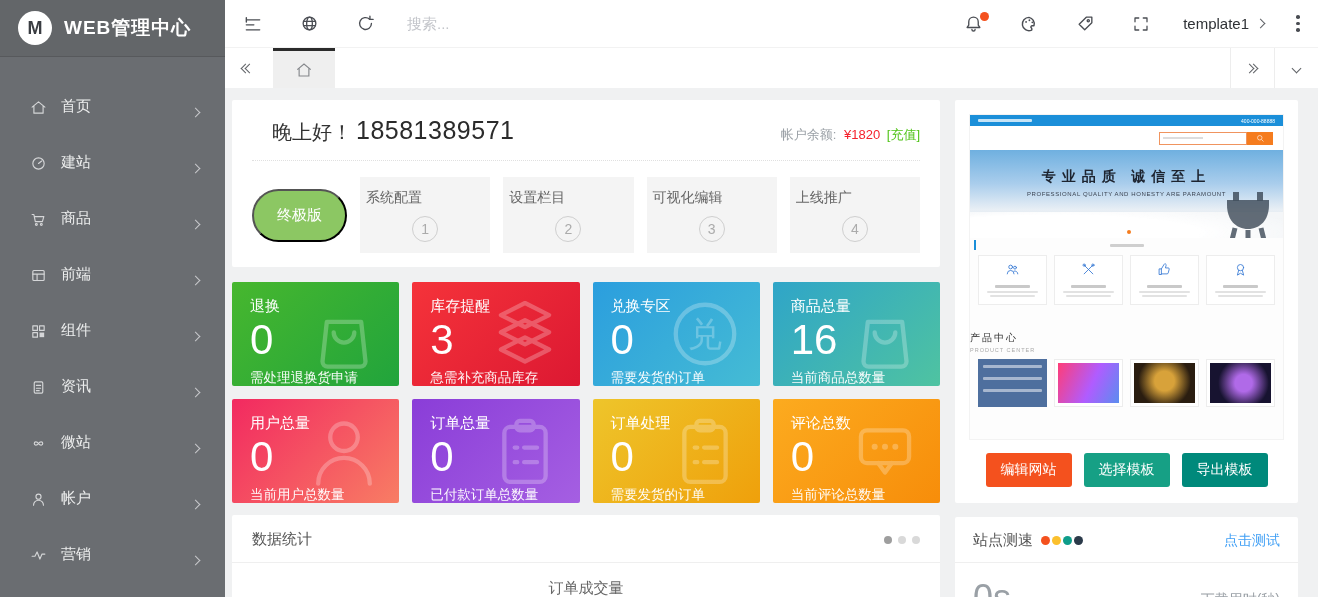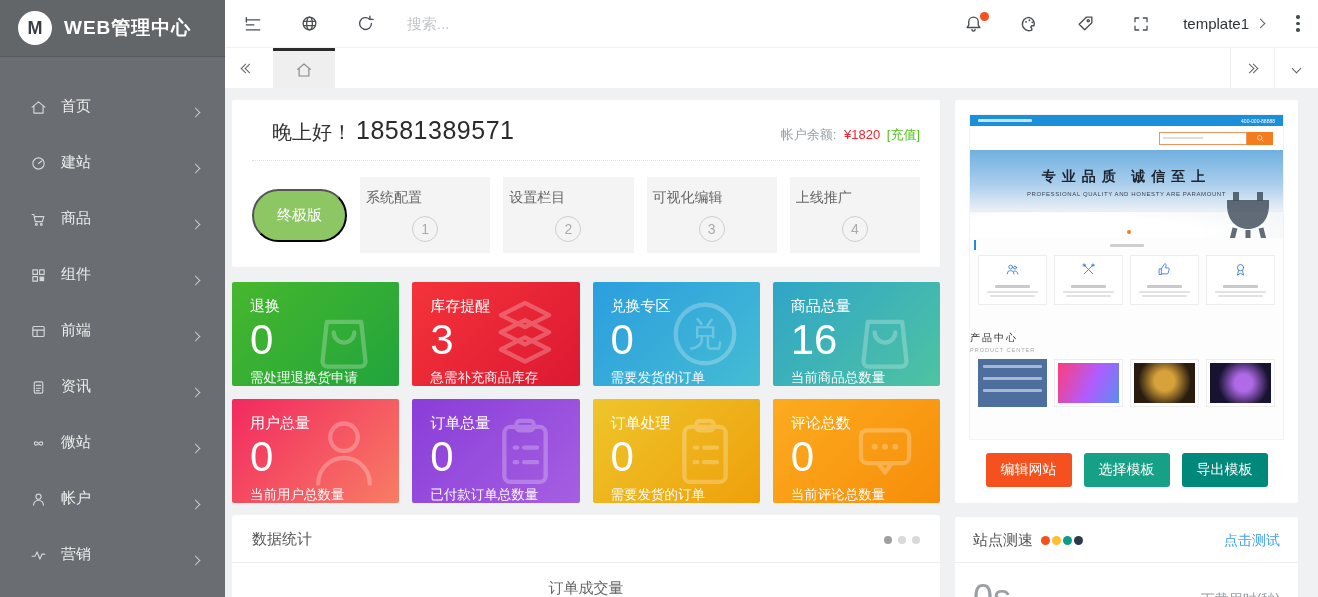--- a/index.html
+++ b/index.html
@@ -186,34 +186,34 @@
         <span class="s-icon"><svg class="lineicon" viewBox="0 0 24 24" width="17" height="17">
               <path d="M3 5 h2.5 l2 10 h10 l2 -7 H6.5"></path>
               <circle cx="9" cy="19" r="1.3"></circle>
               <circle cx="16" cy="19" r="1.3"></circle>
             </svg></span>
         <span class="s-label">商品</span>
         <span class="chev"></span>
       </div>
       <div class="side-item">
         <span class="s-icon"><svg class="lineicon" viewBox="0 0 24 24" width="17" height="17">
+              <rect x="4" y="5" width="16" height="14" rx="1.5"></rect>
+              <path d="M4 10 H20 M10 10 V19"></path>
+            </svg></span>
+        <span class="s-label">前端</span>
+        <span class="chev"></span>
+      </div>
+      <div class="side-item">
+        <span class="s-icon"><svg class="lineicon" viewBox="0 0 24 24" width="17" height="17">
               <rect x="4" y="4" width="6.5" height="6.5"></rect>
               <rect x="4" y="13.5" width="6.5" height="6.5"></rect>
               <rect x="13.5" y="4" width="6.5" height="6.5"></rect>
               <rect x="13.5" y="13.5" width="6.5" height="6.5" fill="#e8e9ea" stroke="none"></rect>
             </svg></span>
         <span class="s-label">组件</span>
-        <span class="chev"></span>
-      </div>
-      <div class="side-item">
-        <span class="s-icon"><svg class="lineicon" viewBox="0 0 24 24" width="17" height="17">
-              <rect x="4" y="5" width="16" height="14" rx="1.5"></rect>
-              <path d="M4 10 H20 M10 10 V19"></path>
-            </svg></span>
-        <span class="s-label">前端</span>
         <span class="chev"></span>
       </div>
       <div class="side-item">
         <span class="s-icon"><svg class="lineicon" viewBox="0 0 24 24" width="17" height="17">
               <rect x="6" y="4" width="12" height="16" rx="1.5"></rect>
               <path d="M9 9 h6 M9 13 h6 M9 16.5 h4"></path>
             </svg></span>
         <span class="s-label">资讯</span>
         <span class="chev"></span>
       </div>

